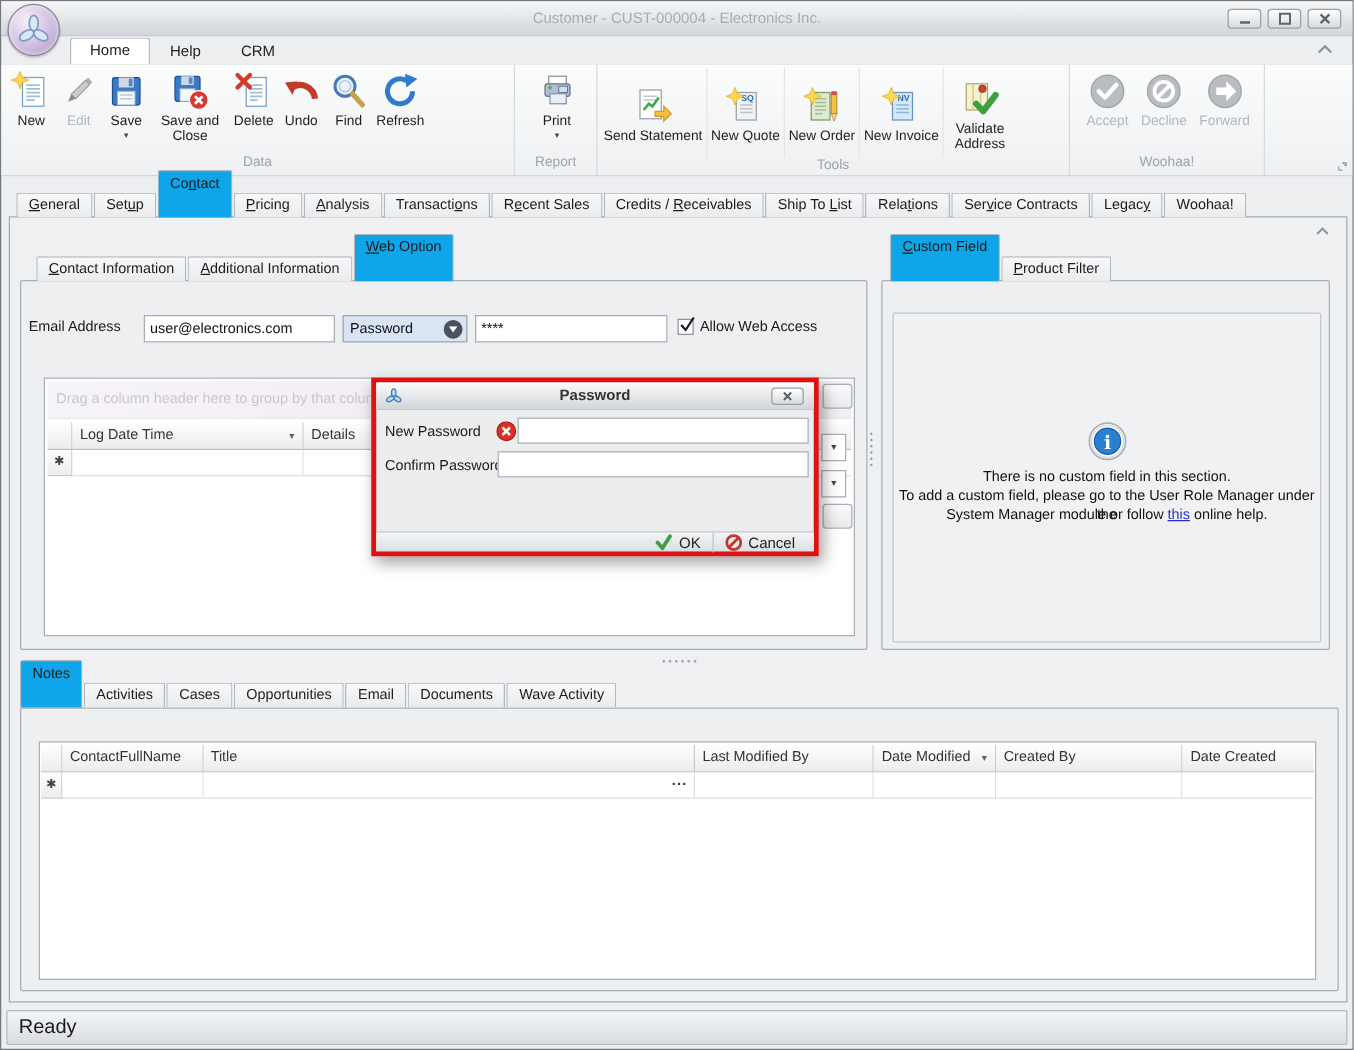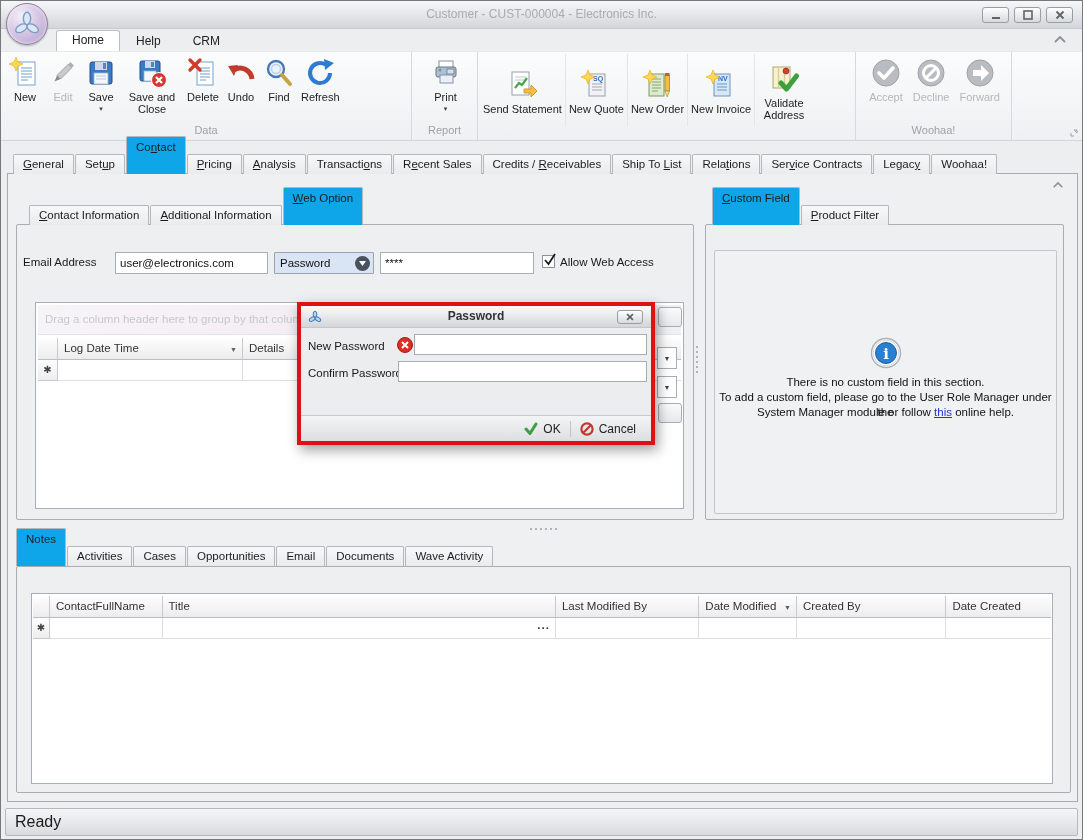--- a/index.html
+++ b/index.html
@@ -91,21 +91,21 @@
 
   
   .dialog { position:absolute; left:296px; top:301px; width:358px; height:143px; z-index:10;
     border:4px solid #de1212; background:#ecedef; box-shadow:3px 5px 12px rgba(0,0,0,.38); }
   .dtitle { position:relative; height:22px; background:linear-gradient(#fbfbfb,#d3d6d9);
     border-bottom:1px solid #c3c7cb; }
   .dtitle .cap { text-align:center; line-height:21px; font-weight:bold; color:#333; font-size:12px; }
   .dclose { position:absolute; right:8px; top:4px; width:26px; height:14px; border:1px solid #989ea6;
     border-radius:3px; background:linear-gradient(#fefefe,#d8dadd); display:flex; align-items:center; justify-content:center; }
   .dbody { position:relative; height:82px; }
-  .dfooter { position:absolute; left:0; right:0; bottom:0; height:26px;
+  .dfooter { position:absolute; left:0; right:0; bottom:0; height:16px;
     background:linear-gradient(#f3f4f5,#dcdfe1); border-top:1px solid #c6cacd;
     display:flex; justify-content:flex-end; align-items:center; padding-right:6px; }
   .dbtn { display:flex; align-items:center; gap:5px; padding:0 9px; height:22px; font-size:12px; color:#222; }
   .vsep { width:1px; height:16px; background:#c0c4c8; }
 
   .statusbar { position:absolute; left:4px; right:4px; bottom:3px; height:28px;
     background:linear-gradient(#f4f5f6,#d9dcdf); border:1px solid #b4b9bf; border-radius:2px;
     line-height:26px; padding-left:9px; font-size:16px; color:#1a1a1a; }
 </style>
 </head>
@@ -303,20 +303,21 @@
             <svg width="32" height="32" viewBox="0 0 32 32">
               <rect x="5" y="4" width="17" height="21" fill="#f7f1d2" stroke="#b0a868"></rect>
               <path d="M10.5 4 v21 M16.5 4 v21" stroke="#d8cf9a" stroke-width="1.4"></path>
               <circle cx="18" cy="8" r="3" fill="#cc4433" stroke="#882211" stroke-width="0.6"></circle>
               <path d="M13 20 l5.5 6 l10 -13" stroke="#3da03d" stroke-width="5" fill="none" stroke-linecap="round" stroke-linejoin="round"></path>
             </svg>
             <div class="lbl" style="width:52px;">Validate Address</div>
           </div>
         </div>
       </div>
+      <div class="rgroup-label">Tools</div>
     </div>
 
     <div class="rgroup" style="width:156px;">
       <div class="rgroup-buttons" style="justify-content:center; gap:4px;">
         <div class="rbtn disabled">
           <svg width="32" height="32" viewBox="0 0 32 32">
             <circle cx="16" cy="16" r="13" fill="#b9bdc1" stroke="#9fa3a7"></circle>
             <path d="M9 16 l5 5 l9 -10" stroke="#fff" stroke-width="3.6" fill="none" stroke-linecap="round" stroke-linejoin="round"></path>
           </svg>
           <div class="lbl">Accept</div>

